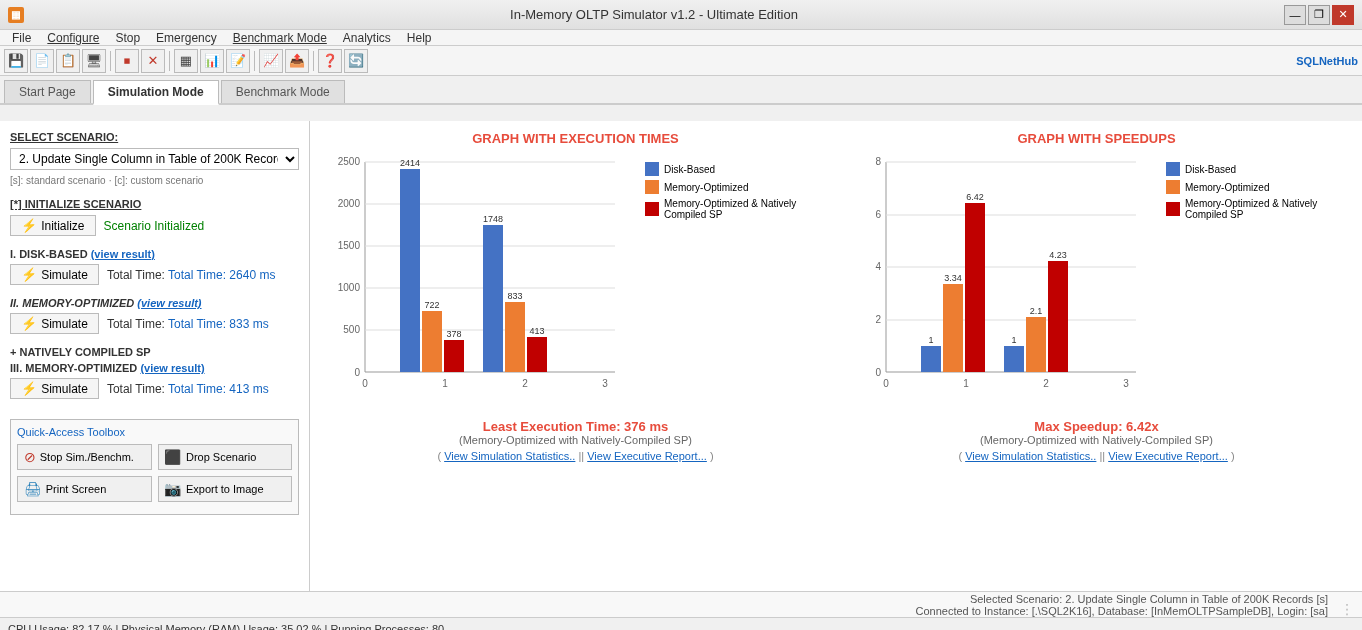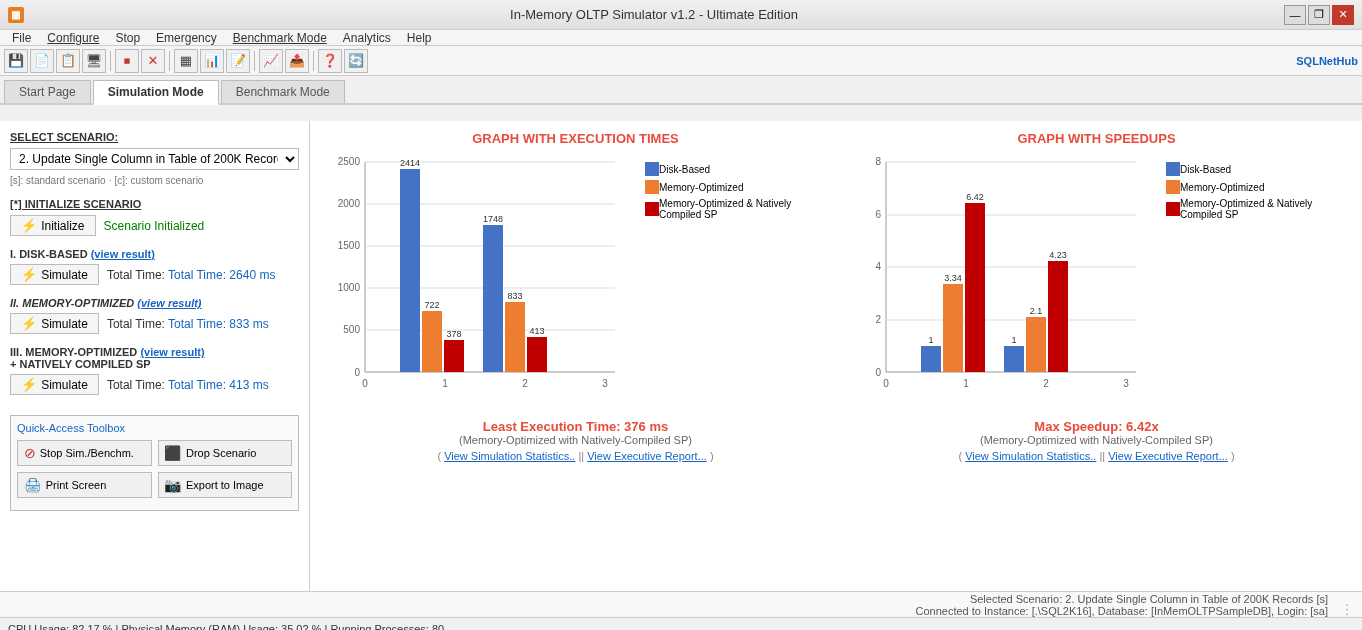--- a/index.html
+++ b/index.html
@@ -217,20 +217,21 @@
       display: flex;
       flex-direction: column;
       gap: 4px;
       font-size: 10px;
       padding-top: 10px;
       min-width: 150px;
     }
     .legend-item {
       display: flex;
       align-items: center;
+      gap: 5px;
     }
     .legend-color {
       width: 14px;
       height: 14px;
       flex-shrink: 0;
     }
 
     .chart-footer {
       text-align: center;
       margin-top: 4px;
@@ -377,25 +378,25 @@
       <div class="sim-row">
         <button class="sim-btn">
           <span class="lightning">⚡</span>
           <span>Simulate</span>
         </button>
         <span class="result-text">Total Time: <span class="total-time">Total Time: 833 ms</span></span>
       </div>
     </div>
 
     <div class="section-block">
+      <div style="font-size:11px; font-weight:bold; color:#333; margin-bottom:4px;">+ NATIVELY COMPILED SP</div>
       <div style="font-size:11px; font-weight:bold; color:#333;">
         <span>III. MEMORY-OPTIMIZED</span>
         <span class="blue-link"> (view result)</span>
       </div>
-      <div style="font-size:11px; font-weight:bold; color:#333; margin-bottom:4px;">+ NATIVELY COMPILED SP</div>
       <div class="sim-row">
         <button class="sim-btn">
           <span class="lightning">⚡</span>
           <span>Simulate</span>
         </button>
         <span class="result-text">Total Time: <span class="total-time">Total Time: 413 ms</span></span>
       </div>
     </div>
 
     <div class="toolbox-section">

